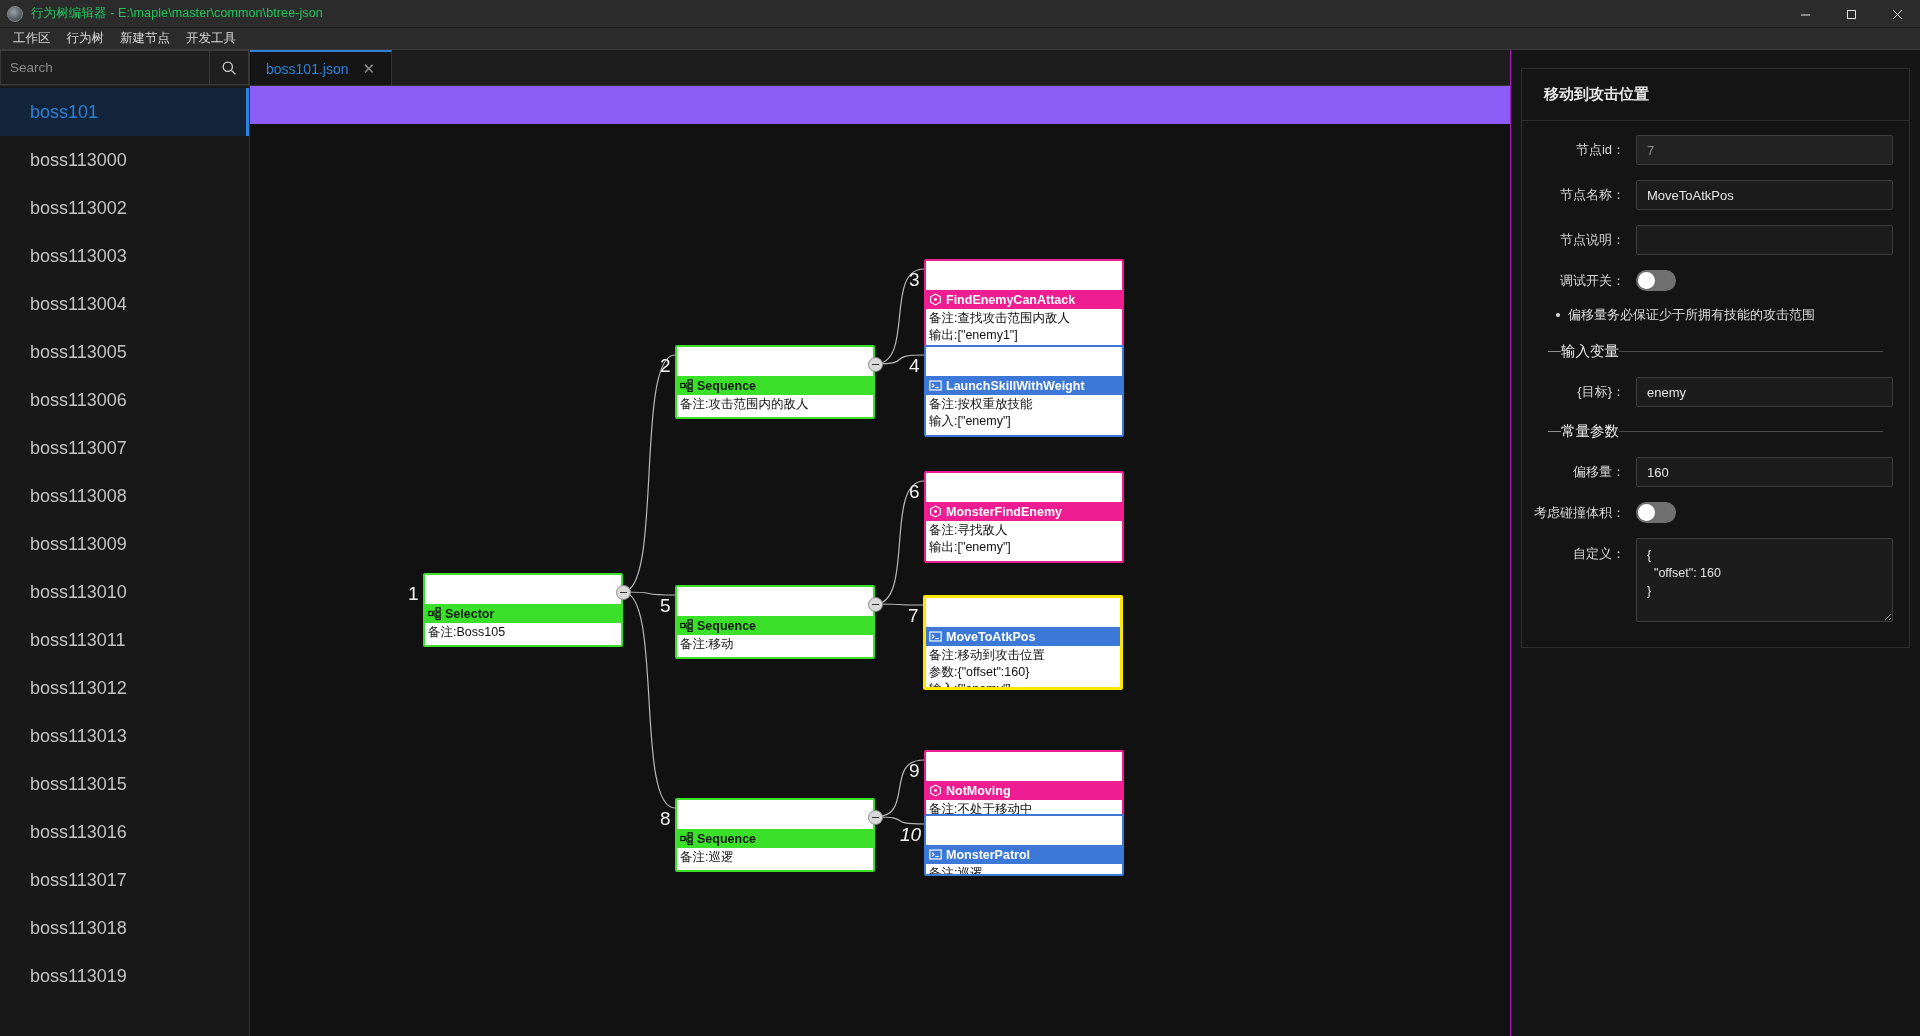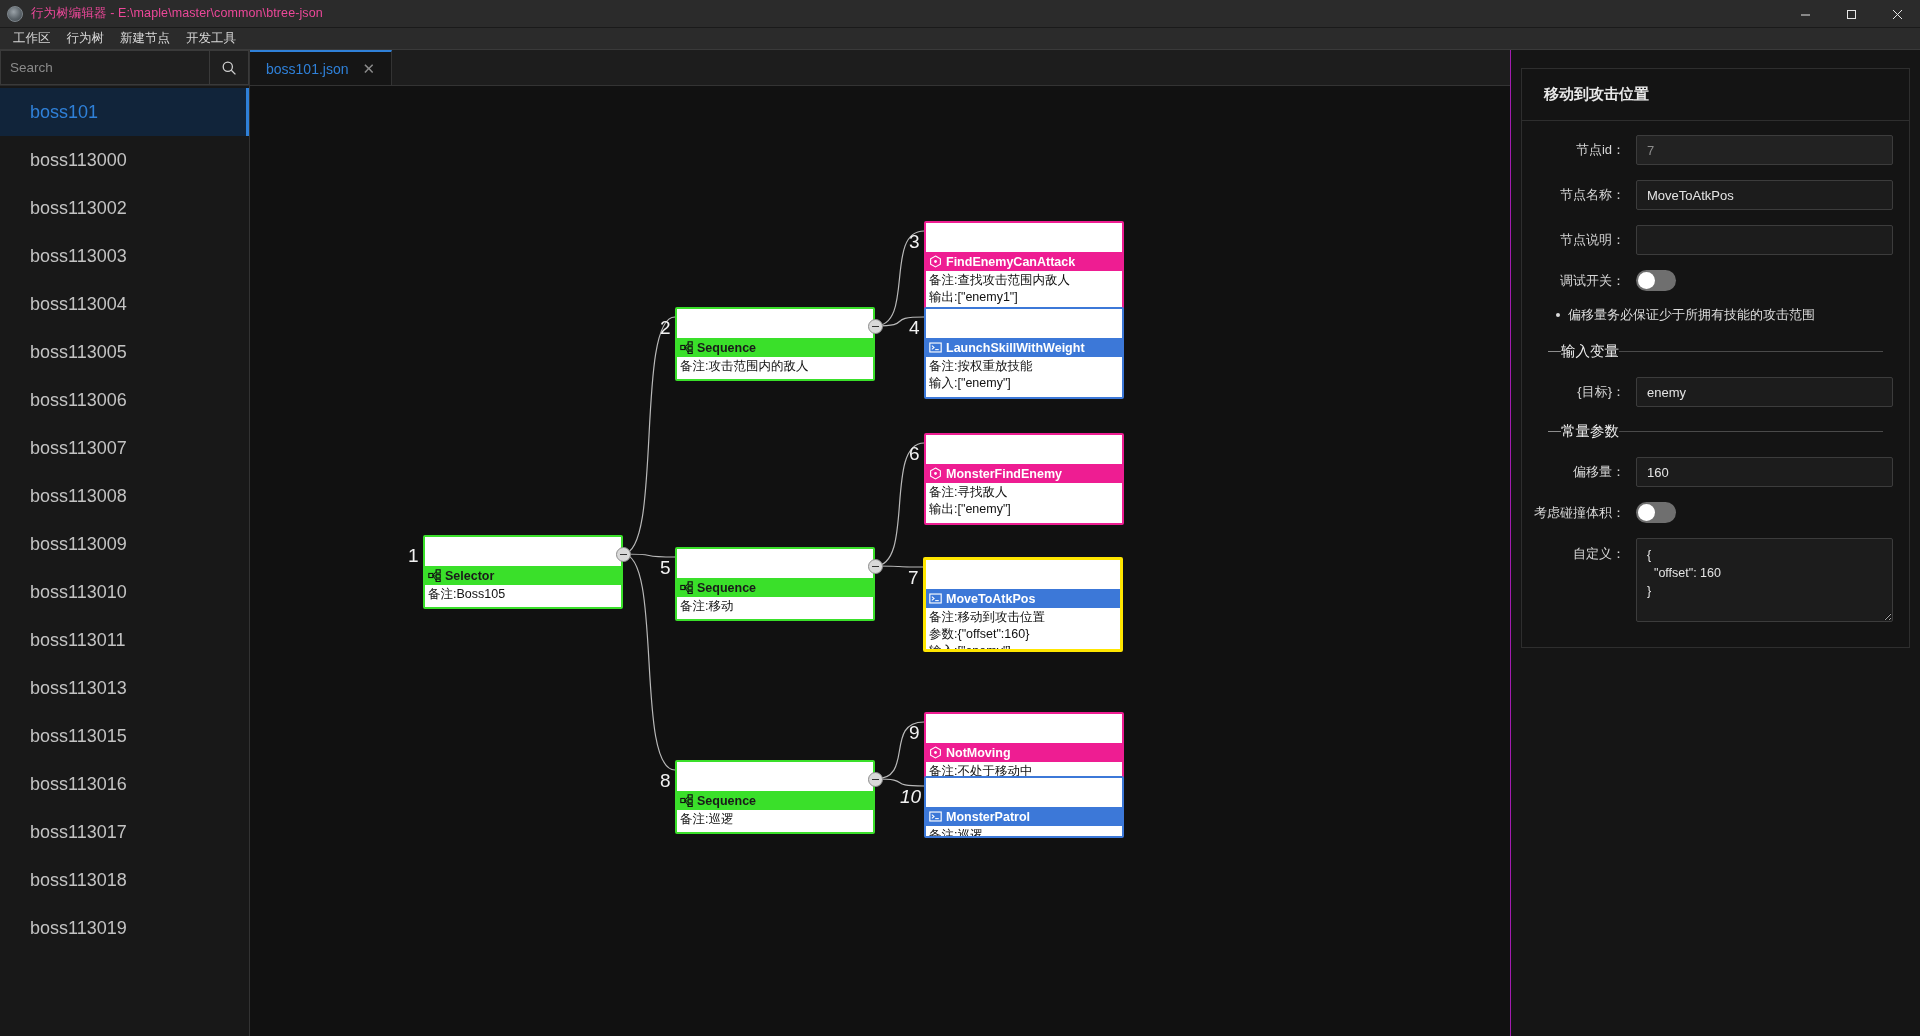--- a/index.html
+++ b/index.html
@@ -16,21 +16,21 @@
     display: flex; align-items: center;
     border-bottom: 1px solid #1a1a1a;
     position: relative;
   }
   .tb-icon {
     width: 16px; height: 16px; margin: 0 8px 0 7px;
     border-radius: 50%;
     background: radial-gradient(circle at 40% 35%, #9aa2a8 0%, #5d656b 55%, #3b4248 100%);
     border: 1px solid #7d858b; flex: none;
   }
-  .tb-title { font-size: 12.5px; color: #ec4899; letter-spacing: .1px; }
+  .tb-title { font-size: 12.5px; color: #22c55e; letter-spacing: .1px; }
   .tb-controls { position: absolute; right: 0; top: 0; height: 28px; display: flex; }
   .tb-btn {
     width: 46px; height: 28px; display: flex; align-items: center; justify-content: center;
     color: #e6e6e6; font-size: 13px; line-height: 1;
   }
   .tb-btn svg { display:block; }
   
   .menubar {
     height: 22px; background: #2b2b2b;
     display: flex; align-items: flex-start; padding-left: 6px;
@@ -63,21 +63,21 @@
   .tree-item {
     height: 48px; display: flex; align-items: center;
     padding-left: 30px; font-size: 18px; color: #c3c3c3;
   }
   .tree-item.active { background: #11243a; color: #2f80d8; position: relative; }
   .tree-item.active::after {
     content: ""; position: absolute; right: 0; top: 0; bottom: 0;
     width: 3px; background: #2f80d8;
   }
   
-  .center { flex: 1; display: flex; flex-direction: column; min-width: 0; background:#8b5cf6; }
+  .center { flex: 1; display: flex; flex-direction: column; min-width: 0; background:#8b5cf6;gap:38px; }
   .tabbar { height: 36px; background: #1d1d1d; display: flex; border-bottom: 1px solid #333; }
   .tab {
     display: flex; align-items: center; gap: 14px;
     padding: 0 16px; font-size: 14px; color: #2f80d8;
     background: #151515; border-right: 1px solid #333;
     border-top: 2px solid #2f80d8;
   }
   .tab-close { color: #8b8b8b; font-size: 15px; line-height: 1; }
   .canvas { flex: 1; position: relative; background: #111111; overflow: hidden; }
   .canvas svg.edges { position: absolute; inset: 0; width: 100%; height: 100%; }
@@ -249,20 +249,23 @@
         <div class="tree-item">
           <span>boss113009</span>
         </div>
         <div class="tree-item">
           <span>boss113010</span>
         </div>
         <div class="tree-item">
           <span>boss113011</span>
         </div>
         <div class="tree-item">
+          <span>boss113012</span>
+        </div>
+        <div class="tree-item">
           <span>boss113013</span>
         </div>
         <div class="tree-item">
           <span>boss113015</span>
         </div>
         <div class="tree-item">
           <span>boss113016</span>
         </div>
         <div class="tree-item">
           <span>boss113017</span>

